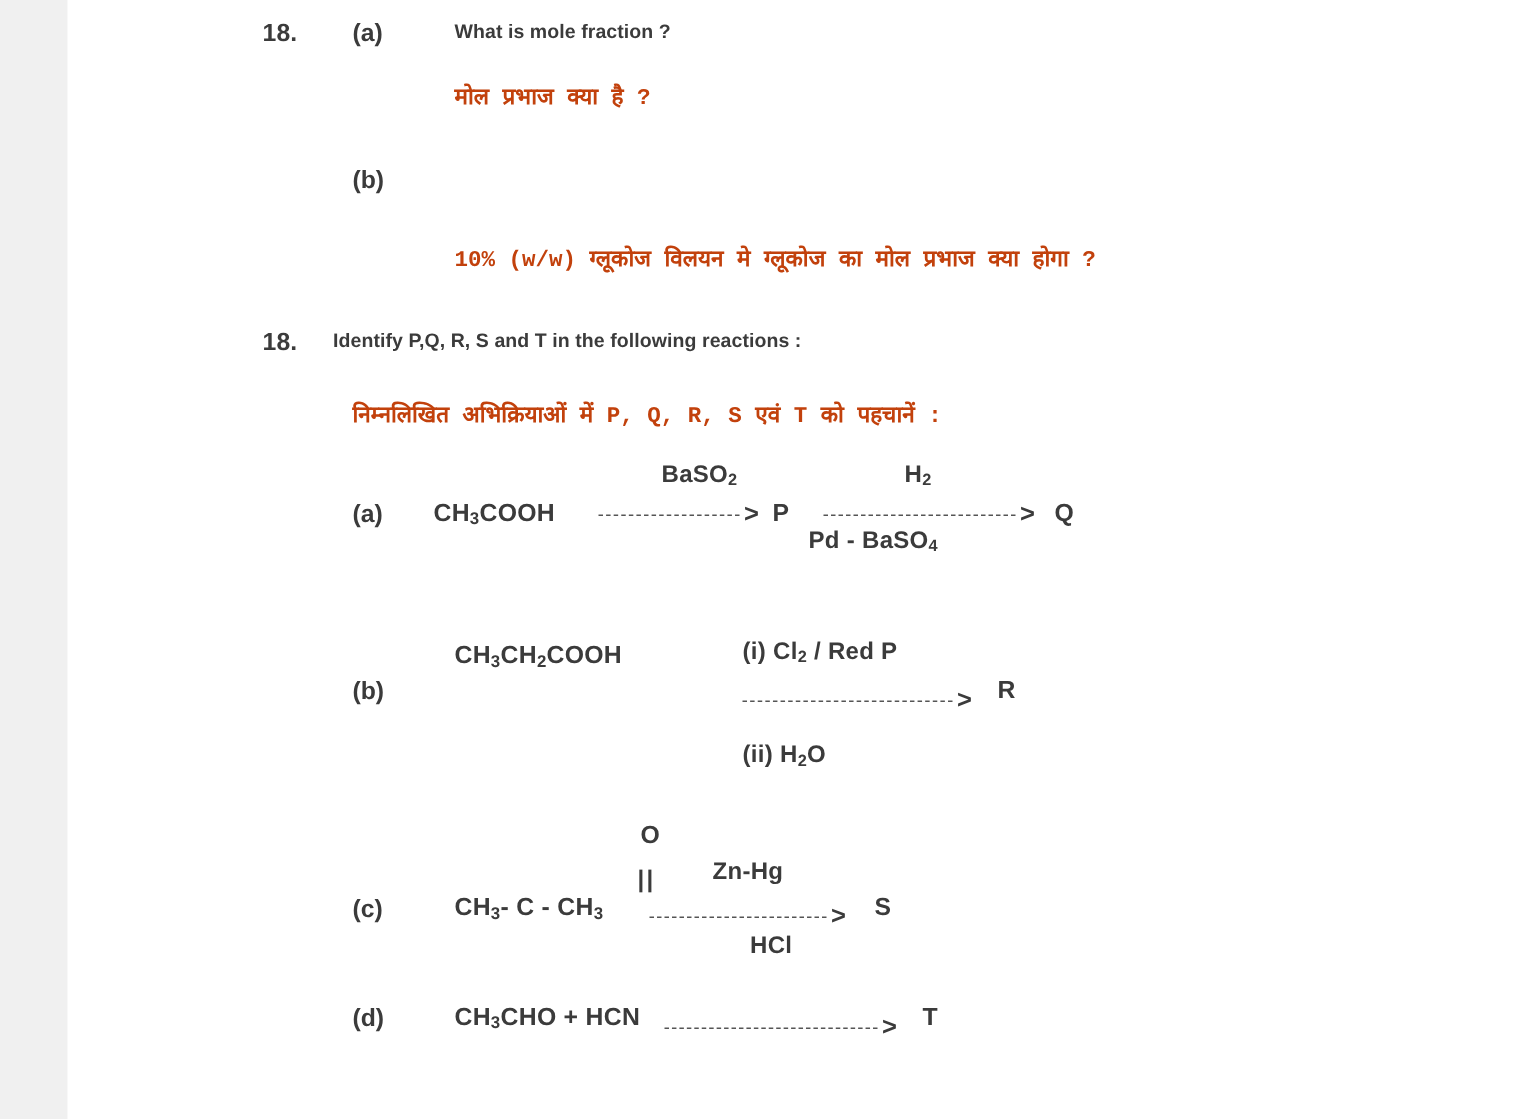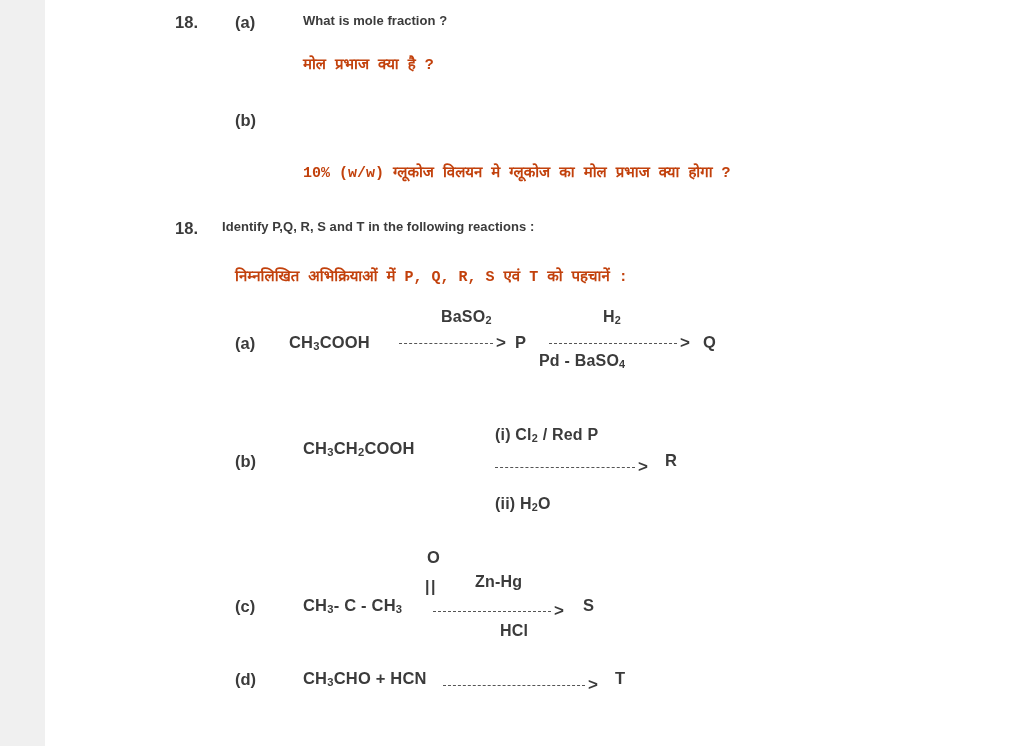--- a/index.html
+++ b/index.html
@@ -149,21 +149,21 @@
       <span class="dashes" style="width:128px;"></span>
       <span class="head">&gt;</span>
     </div>
 
     <div class="t reagent" style="left:494px; top:353px;"><span>Pd - BaSO</span><sub>4</sub></div>
 
     <div class="t sym" style="left:658px; top:334px;">Q</div>
 
     <div class="t part" style="left:190px; top:453px;">(b)</div>
 
-    <div class="t chem" style="left:258px; top:440px;"><span>CH</span><sub>3</sub><span>CH</span><sub>2</sub><span>COOH</span></div>
+    <div class="t chem" style="left:258px; top:429px;"><span>CH</span><sub>3</sub><span>CH</span><sub>2</sub><span>COOH</span></div>
 
     <div class="t reagent" style="left:450px; top:427px;"><span>(i) Cl</span><sub>2</sub><span> / Red  P</span></div>
 
     <div class="arrow" style="left:450px; top:460px; width:158px;">
       <span class="dashes" style="width:140px;"></span>
       <span class="head">&gt;</span>
     </div>
 
     <div class="t reagent" style="left:450px; top:496px;"><span>(ii)   H</span><sub>2</sub><span>O</span></div>
 

